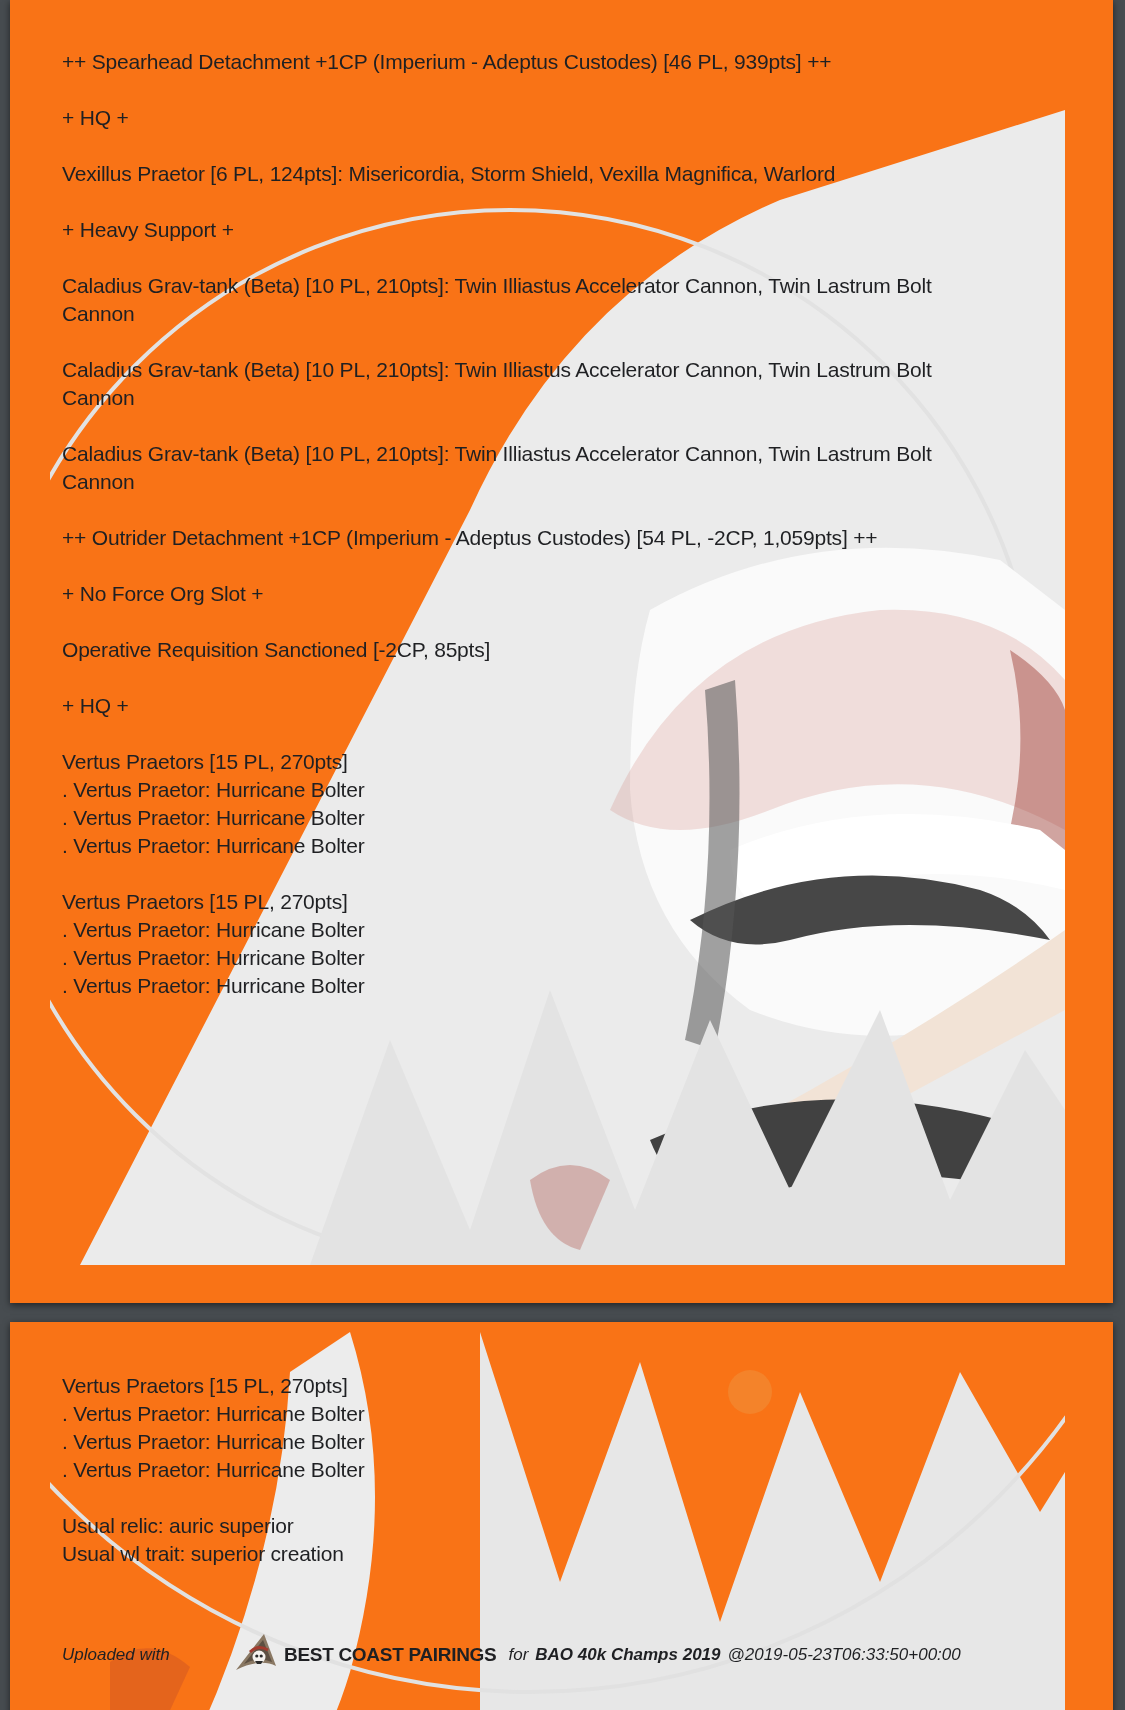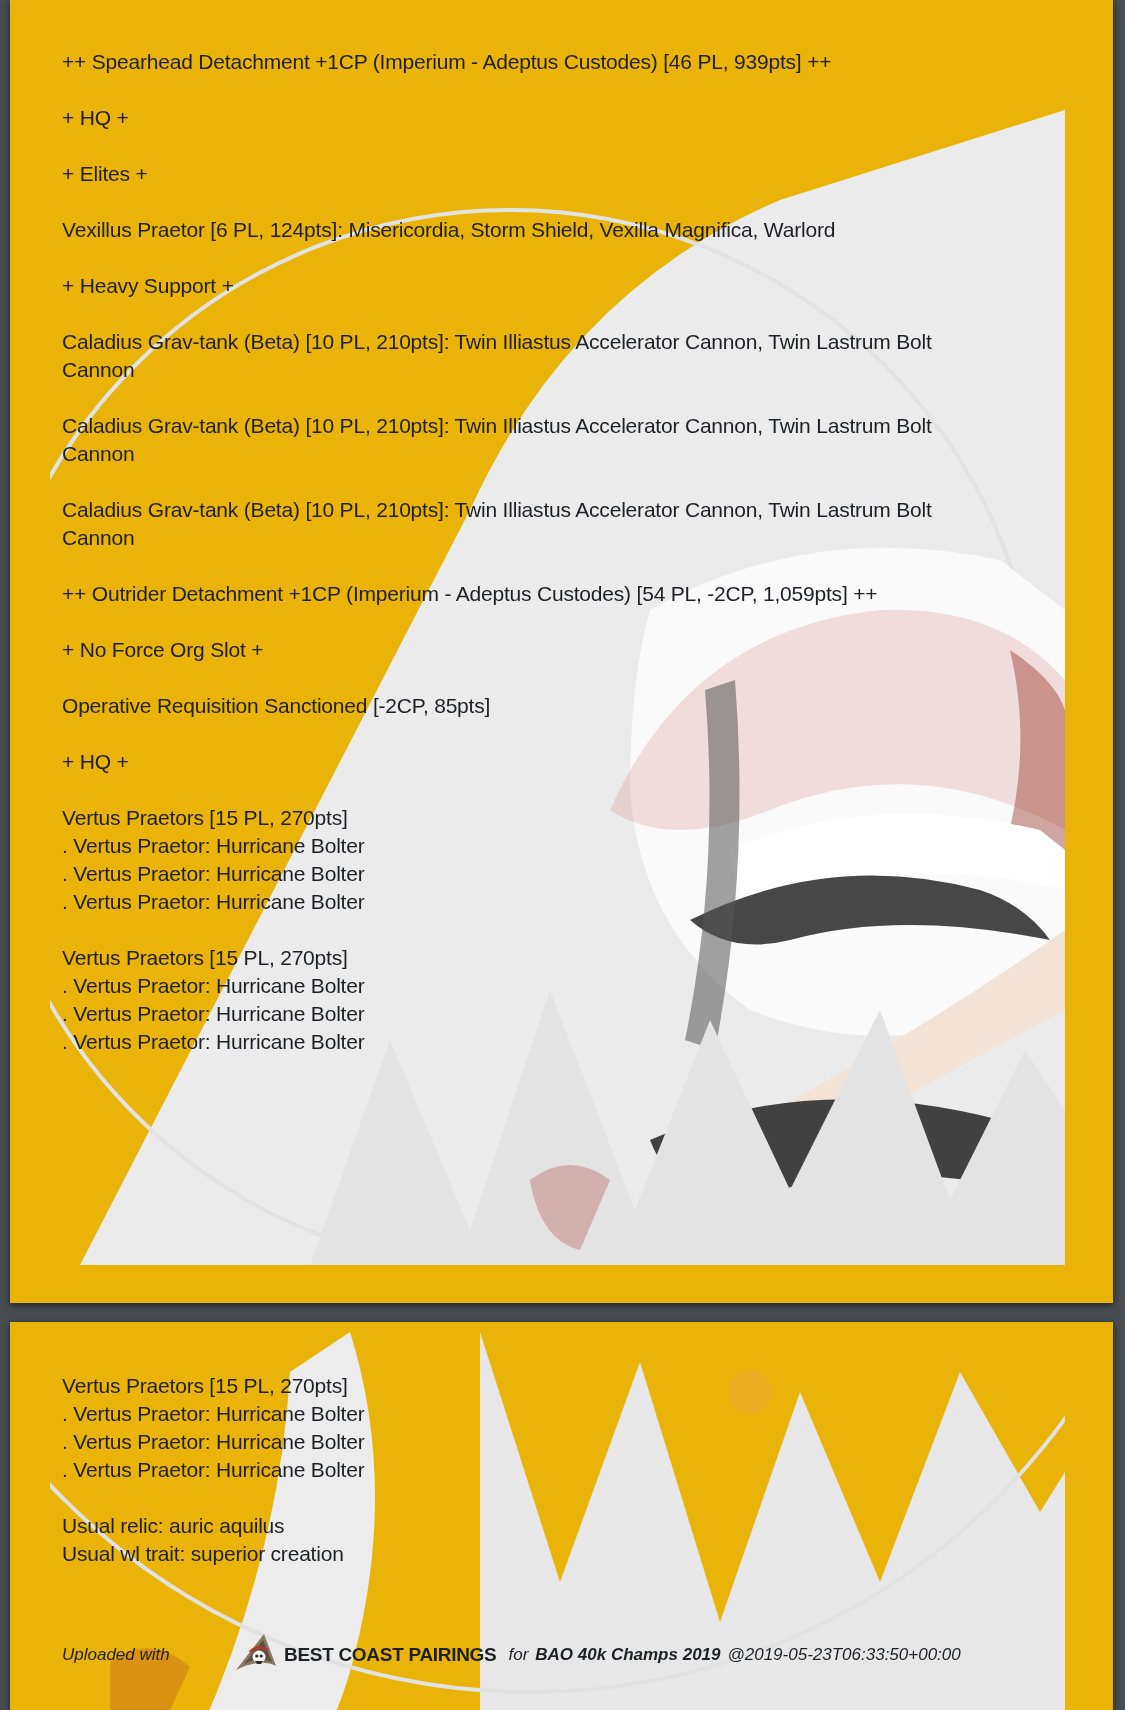--- a/index.html
+++ b/index.html
@@ -4,21 +4,21 @@
 <style>
   html, body { margin:0; padding:0; }
   body {
     width:1125px; height:1710px; overflow:hidden;
     background:#474c50;
     font-family:"Liberation Sans", sans-serif;
   }
   .viewer { position:absolute; inset:0; }
   .page {
     position:absolute; left:10px; width:1103px;
-    background:#eab308;
+    background:#f97316;
     box-shadow:0 2px 7px rgba(0,0,0,0.55);
     overflow:hidden;
   }
   #page1 { top:0;      height:1303px; }
   #page2 { top:1322px; height:1295px; }
 
   .content {
     position:relative;
     padding:48px 50px 0 52px;
     font-size:21px; line-height:28px;
@@ -64,23 +64,20 @@
       <path d="M600 1050 Q760 980 950 1030 L1015 1060 L1015 1110 Q830 1060 700 1110 Q630 1125 600 1050 Z" fill="#414141"></path>
       <path d="M260 1175 L340 950 L420 1140 L500 900 L585 1120 L660 930 L740 1100 L830 920 L900 1110 L975 960 L1015 1020 L1015 1175 Z" fill="#e3e3e3"></path>
       <path d="M480 1090 Q520 1060 560 1090 L530 1160 Q490 1150 480 1090 Z" fill="rgba(170,60,50,0.3)"></path>
     </svg>
     <div class="content">
         <div class="para">
           <div class="line">++ Spearhead Detachment +1CP (Imperium - Adeptus Custodes) [46 PL, 939pts] ++</div>
         </div>
         <div class="para">
           <div class="line">+ HQ +</div>
-        </div>
-        <div class="para">
-          <div class="line">+ Elites +</div>
         </div>
         <div class="para">
           <div class="line">Vexillus Praetor [6 PL, 124pts]: Misericordia, Storm Shield, Vexilla Magnifica, Warlord</div>
         </div>
         <div class="para">
           <div class="line">+ Heavy Support +</div>
         </div>
         <div class="para">
           <div class="line">Caladius Grav-tank (Beta) [10 PL, 210pts]: Twin Illiastus Accelerator Cannon, Twin Lastrum Bolt</div>
           <div class="line">Cannon</div>
@@ -130,21 +127,21 @@
     </svg>
     <div class="content">
       <div>
           <div class="para">
             <div class="line">Vertus Praetors [15 PL, 270pts]</div>
             <div class="line">. Vertus Praetor: Hurricane Bolter</div>
             <div class="line">. Vertus Praetor: Hurricane Bolter</div>
             <div class="line">. Vertus Praetor: Hurricane Bolter</div>
           </div>
           <div class="para">
-            <div class="line">Usual relic: auric aquilus</div>
+            <div class="line">Usual relic: auric superior</div>
             <div class="line">Usual wl trait: superior creation</div>
           </div>
         </div>
 
       <div class="footer">
         <span class="it gap-sm">Uploaded with</span>
         <span class="bcp-logo">
           <svg width="44" height="40" viewBox="0 0 44 40" aria-hidden="true">
             <path d="M2 38 L30 2 L42 34 Q26 26 2 38 Z" fill="#8a7863"></path>
             <path d="M10 32 L29 8 L38 30 Q25 24 10 32 Z" fill="#584b3e" opacity="0.9"></path>

